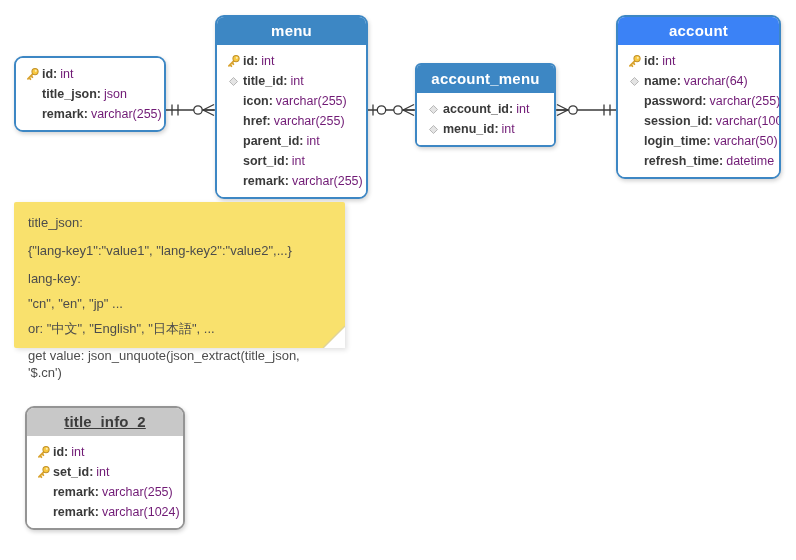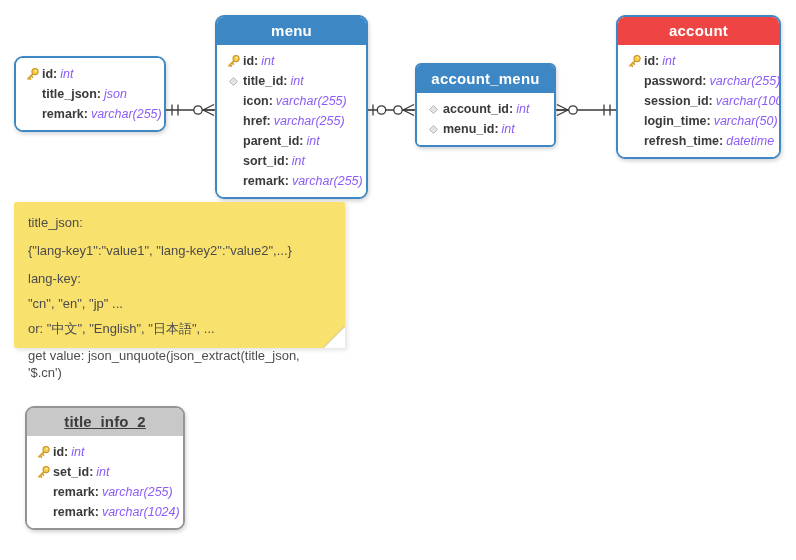--- a/index.html
+++ b/index.html
@@ -13,21 +13,21 @@
     box-shadow:1px 2px 4px rgba(0,0,0,0.18);overflow:hidden;box-sizing:border-box;
   }
   .table-header{
     height:28px;line-height:28px;text-align:center;font-size:15px;font-weight:bold;
     background:#3d87c4;color:#fff;letter-spacing:.2px;
   }
   .table-body{padding:6px 4px 6px 6px;background:#fff;}
   .field-row{display:flex;align-items:center;height:20px;white-space:nowrap;font-size:12.5px;}
   .field-icon{width:20px;display:inline-flex;justify-content:center;align-items:center;flex:0 0 20px;}
   .field-name{color:#3a3a3a;font-weight:bold;}
-  .field-type{color:#8b5cf6;margin-left:3px;font-style:italic;}
+  .field-type{color:#701a75;margin-left:3px;}
   .note{
     position:absolute;box-sizing:border-box;padding:12px 14px;font-size:13px;color:#4c4c4c;
     border-radius:2px;border-bottom-right-radius:0;box-shadow:2px 2px 5px rgba(0,0,0,0.12);
   }
   .note p{margin:0 0 8px;line-height:17px;}
   .note p:last-child{margin-bottom:6px;}
   .note-fold{position:absolute;right:0;bottom:0;width:22px;height:22px;}
 </style>
 </head>
 <body>
@@ -155,32 +155,41 @@
               <svg viewBox="0 0 12 12" width="11" height="11">
                 <rect x="2.9" y="2.9" width="6.2" height="6.2" fill="#e4e4e4" stroke="#b5b5b5" stroke-width="1" transform="rotate(45 6 6)"></rect>
               </svg>
             </span>
             <span class="field-name">menu_id:</span>
             <span class="field-type">int</span>
           </div>
         </div>
   </div>
       <div class="table-card" style="left: 616px; top: 15px; width: 165px; border-color: rgb(61, 135, 196);">
-    <div class="table-header" style="background: #ef4444; color: rgb(255, 255, 255);">account</div>
-    <div class="table-body">
-          <div class="field-row">
-            <span class="field-icon">
-              <svg viewBox="0 0 16 16" width="15" height="15">
-                <path d="M8.6 7.2 L3.1 12.7 M4.3 11.5 L5.8 13 M6.4 9.4 L7.9 10.9" stroke="#d9a32f" stroke-width="1.9" fill="none" stroke-linecap="round"></path>
-                <circle cx="10.7" cy="4.9" r="3.3" fill="#f9c940" stroke="#c2922c" stroke-width="1.1"></circle>
-                <circle cx="11.5" cy="4.1" r="1.1" fill="#fcedb4"></circle>
-              </svg>
-            </span>
-            <span class="field-name">id:</span>
-            <span class="field-type">int</span>
+    <div class="table-header" style="background: #3b82f6; color: rgb(255, 255, 255);">account</div>
+    <div class="table-body">
+          <div class="field-row">
+            <span class="field-icon">
+              <svg viewBox="0 0 16 16" width="15" height="15">
+                <path d="M8.6 7.2 L3.1 12.7 M4.3 11.5 L5.8 13 M6.4 9.4 L7.9 10.9" stroke="#d9a32f" stroke-width="1.9" fill="none" stroke-linecap="round"></path>
+                <circle cx="10.7" cy="4.9" r="3.3" fill="#f9c940" stroke="#c2922c" stroke-width="1.1"></circle>
+                <circle cx="11.5" cy="4.1" r="1.1" fill="#fcedb4"></circle>
+              </svg>
+            </span>
+            <span class="field-name">id:</span>
+            <span class="field-type">int</span>
+          </div>
+          <div class="field-row">
+            <span class="field-icon">
+              <svg viewBox="0 0 12 12" width="11" height="11">
+                <rect x="2.9" y="2.9" width="6.2" height="6.2" fill="#e4e4e4" stroke="#b5b5b5" stroke-width="1" transform="rotate(45 6 6)"></rect>
+              </svg>
+            </span>
+            <span class="field-name">name:</span>
+            <span class="field-type">varchar(64)</span>
           </div>
           <div class="field-row">
             <span class="field-icon"></span>
             <span class="field-name">password:</span>
             <span class="field-type">varchar(255)</span>
           </div>
           <div class="field-row">
             <span class="field-icon"></span>
             <span class="field-name">session_id:</span>
             <span class="field-type">varchar(100)</span>

